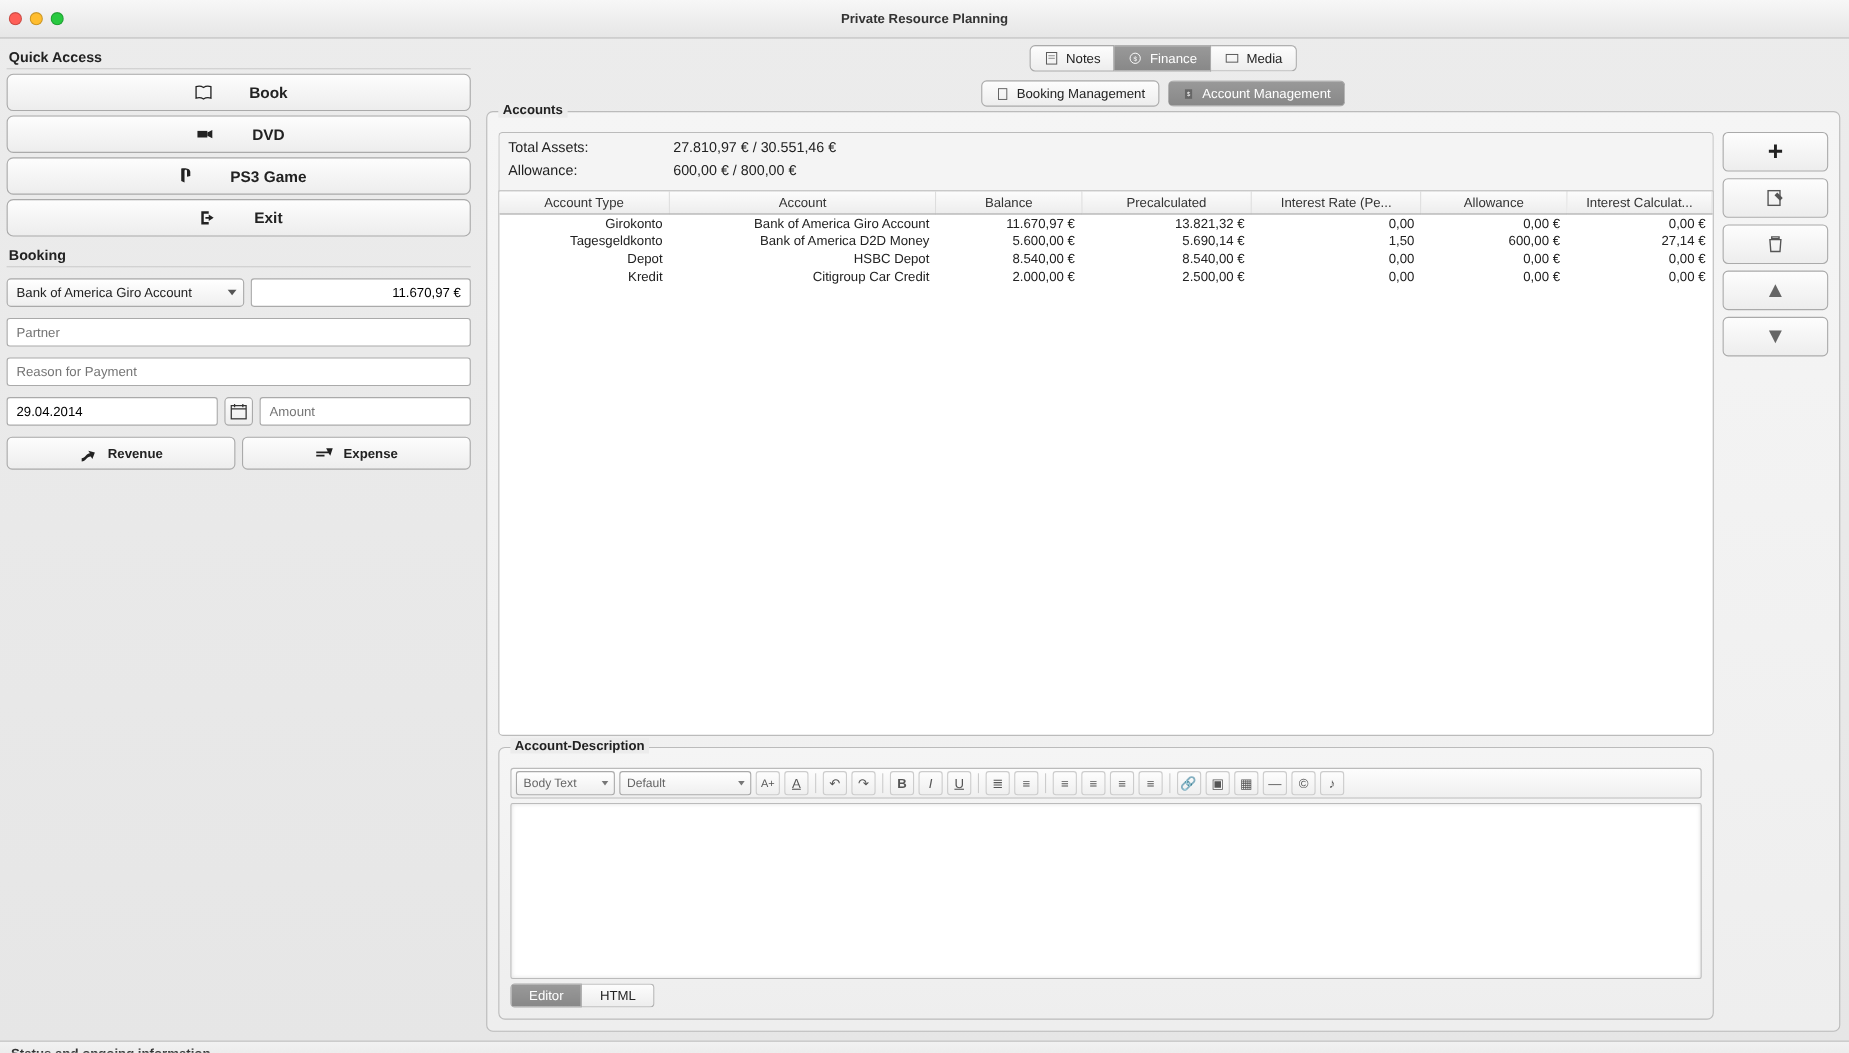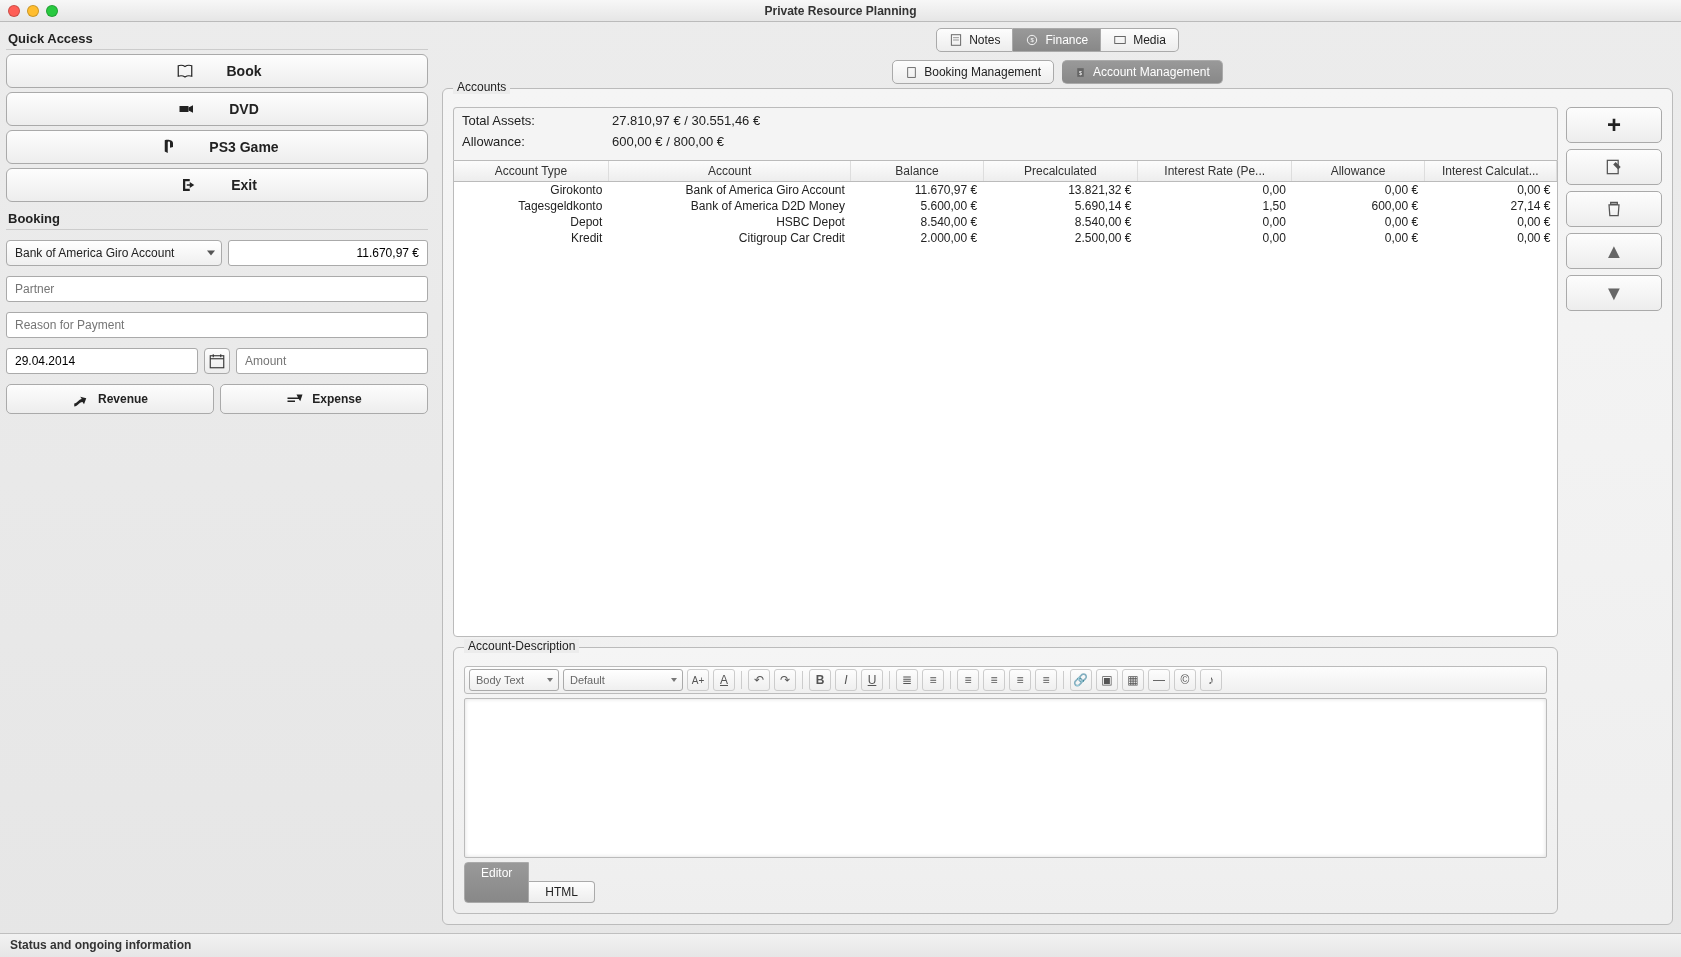--- a/index.html
+++ b/index.html
@@ -6,21 +6,21 @@
 body {
   font-family: "Lucida Grande", "Helvetica Neue", Arial, sans-serif;
   font-size: 12px;
   background: linear-gradient(#ececec, #e6e6e6);
   color: #222;
   width: 1681px;
   height: 957px;
   overflow: hidden;
 }
 .titlebar {
-  height: 22px;
+  height: 35px;
   background: linear-gradient(#f7f7f7, #e6e6e6);
   border-bottom: 1px solid #bbb;
   display: flex;
   align-items: center;
   position: relative;
   padding-left: 8px;
 }
 .traffic { display: flex; gap: 7px; margin-right: 10px; }
 .tlight { width: 12px; height: 12px; border-radius: 50%; border: 1px solid rgba(0,0,0,0.2); }
 .red { background: #ff5f57; }
@@ -102,21 +102,21 @@
 .sub-tabs{ display:flex; justify-content:center; gap:8px; margin-top:4px;}
 .panel{
   border:1px solid #bbb; border-radius:6px;
   background:linear-gradient(#f5f5f5,#eee);
   padding:18px 10px 10px 10px;
   flex:1; display:flex; gap:8px; position:relative;
 }
 .fieldset-label{
   position:absolute; top:-9px; left:10px;
   background:linear-gradient(#ececec,#ececec);
-  padding:0 4px; font-weight:normal; font-size:12px;text-align:center;
+  padding:0 4px; font-weight:bold; font-size:12px;text-align:center;
 }
 .accounts-left{ flex:1; display:flex; flex-direction:column; }
 .summary{ padding:2px 0 8px 0; font-size:13px; border:1px solid #bbb; border-bottom:none; border-radius:4px 4px 0 0; background:#f4f4f4;}
 .summary-row{ display:flex; padding:3px 8px; }
 .summary-row .lbl{ width:150px; }
 .accounts-table{
   border:1px solid #bbb; background:#fff; flex:1; border-radius:0 0 4px 4px;
   overflow:hidden;
 }
 table{ width:100%; border-collapse:collapse; font-size:12px; }
@@ -170,21 +170,21 @@
   border:1px solid #bbb; background:#fff; height:160px; margin-top:4px; border-radius:2px;
   box-shadow: inset 0 0 4px #ddd;
 }
 .editor-tabs{ display:flex; justify-content:flex-start; gap:0; margin-top:4px;}
 .etab{
   padding:3px 16px; border:1px solid #aaa;
   background:linear-gradient(#fdfdfd,#ededed);
   cursor:pointer; font-size:12px;
 }
 .etab:first-child{ border-radius:4px 0 0 4px;}
-.etab:last-child{ border-radius:0 4px 4px 0; border-left:none;margin-top:19px;}
+.etab:last-child{ border-radius:0 4px 4px 0; border-left:none;}
 .etab.active{ background:linear-gradient(#999,#888); color:#fff;}
 .statusbar{
   height:24px;
   border-top:1px solid #bfbfbf;
   background:linear-gradient(#f2f2f2,#e6e6e6);
   padding:4px 10px; font-weight:bold; font-size:12px; color:#333;
 }
 .icon-svg{ width:18px; height:18px; }
 </style>
 </head>

